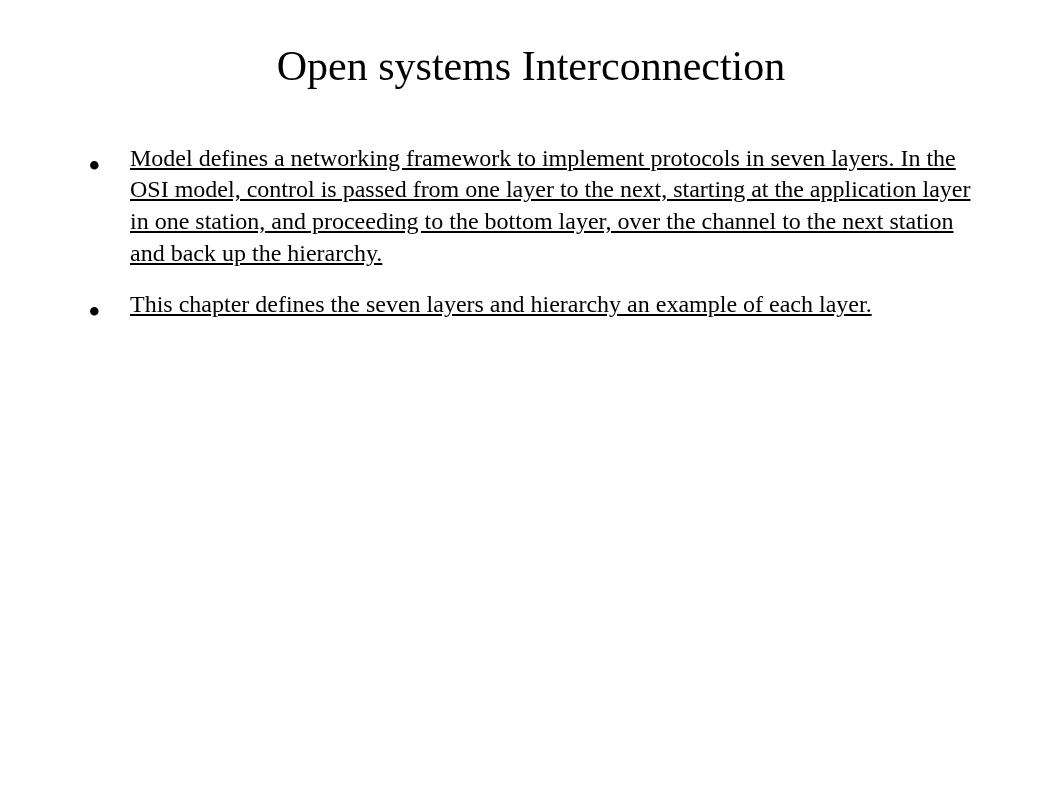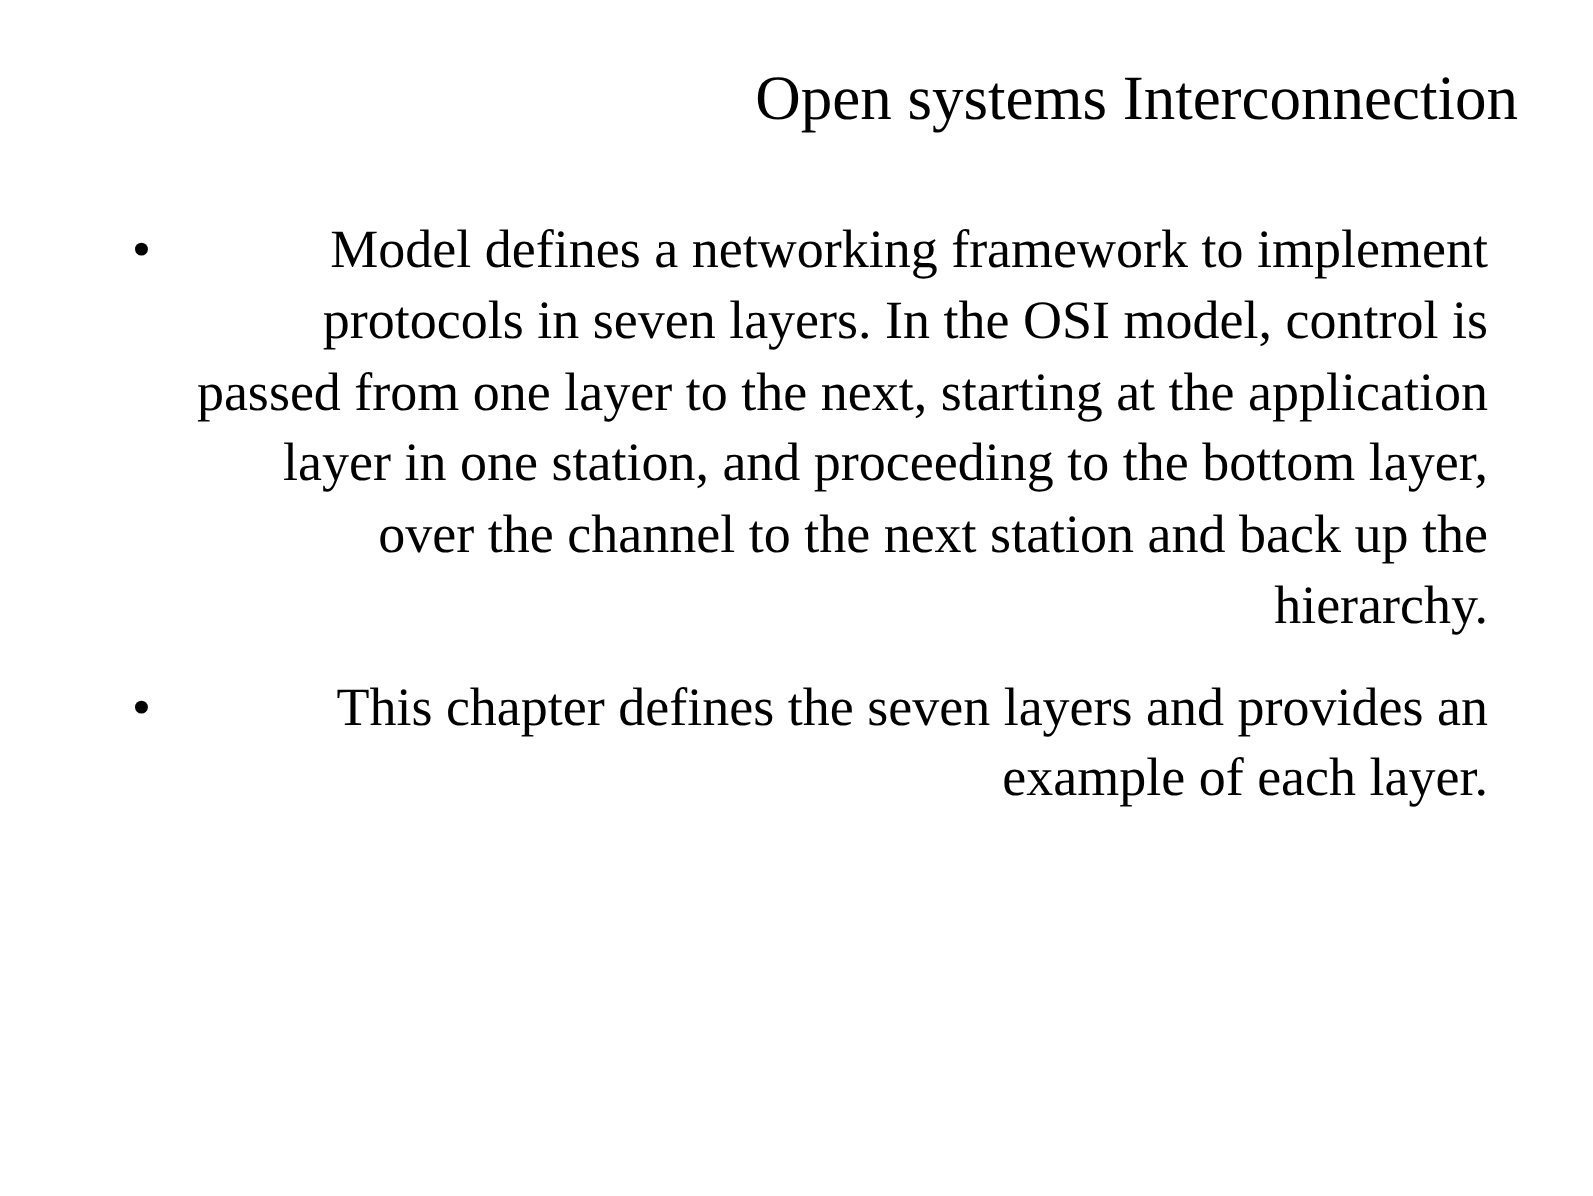--- a/index.html
+++ b/index.html
@@ -1,19 +1,18 @@
 <!DOCTYPE html>
 <html><head>
   <meta charset="utf-8">
   <style>
     * {
       margin: 0;
       padding: 0;
       box-sizing: border-box;
-      text-align: right;
     }
     body {
       width: 1062px;
       height: 797px;
       background: #ffffff;
       font-family: "Times New Roman", Times, serif;
       color: #000000;
       padding: 40px 50px;
     }
     .title {
@@ -25,36 +24,37 @@
     }
     .title-line {
       display: block;
     }
     ul.content {
       list-style: none;
       padding-left: 80px;
     }
     ul.content li {
       position: relative;
-      font-size: 36px;
+      font-size: 24px;
       line-height: 1.32;
       margin-bottom: 20px;
       padding-right: 20px;
+      text-decoration: underline;
     }
     ul.content li::before {
       content: "•";
       position: absolute;
       left: -42px;
       top: 0;
       font-size: 36px;
     }
   </style>
 </head>
 <body>
 
 <h1 class="title">
   <span class="title-line">Open systems  Interconnection</span>
 </h1>
 
 <ul class="content">
   <li>Model defines a networking framework to implement protocols in seven layers. In the OSI model, control is passed from one layer to the next, starting at the application layer in one station, and proceeding to the bottom layer, over the channel to the next station and back up the hierarchy.</li>
-  <li>This chapter defines the seven layers and provides an example of each layer.</li>
+  <li>This chapter defines the seven layers and hierarchy an example of each layer.</li>
 </ul>
 
 </body></html>

